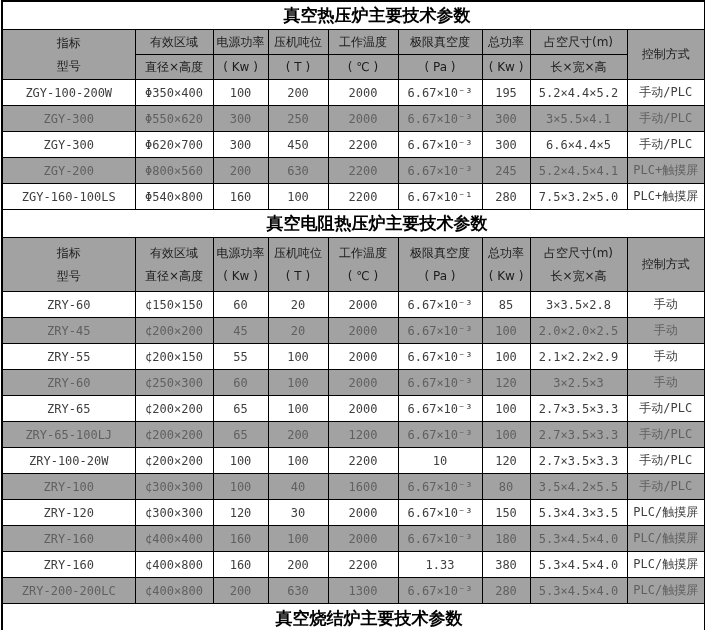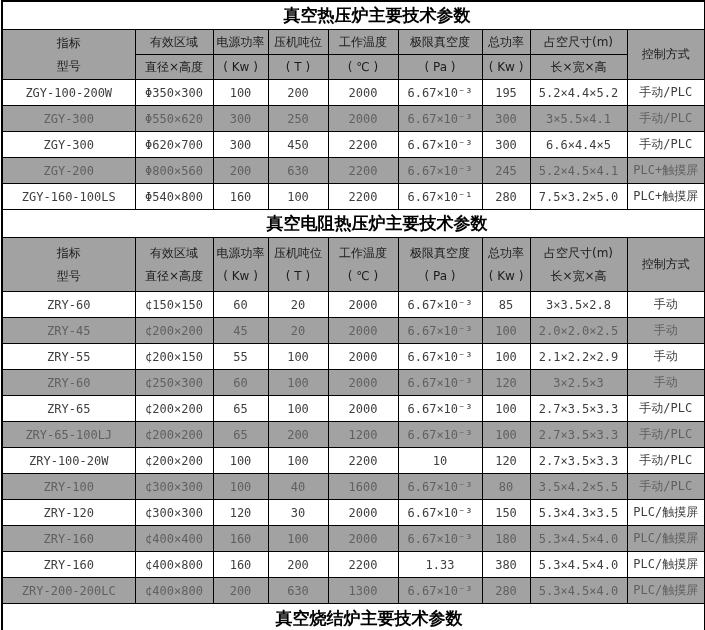--- a/index.html
+++ b/index.html
@@ -79,21 +79,21 @@
 <td>( Kw )</td>
 <td>( T )</td>
 <td>( ℃ )</td>
 <td>( Pa )</td>
 <td>( Kw )</td>
 <td>长×宽×高</td>
 </tr>
 
 <tr class="rw">
           <td>ZGY-100-200W</td>
-          <td>Φ350×300</td>
+          <td>Φ350×400</td>
           <td>100</td>
           <td>200</td>
           <td>2000</td>
           <td>6.67×10⁻³</td>
           <td>195</td>
           <td>5.2×4.4×5.2</td>
           <td>手动/PLC</td>
         </tr>
 <tr class="rg">
           <td>ZGY-300</td>

